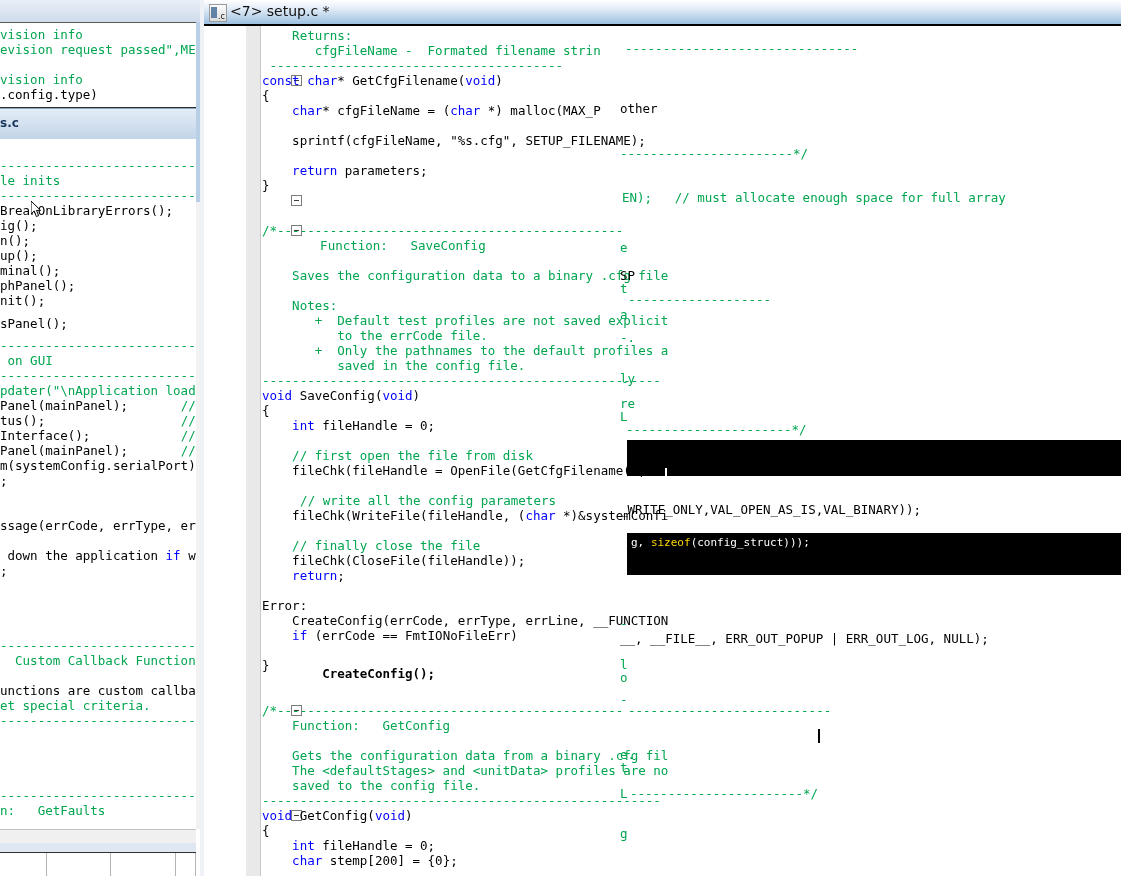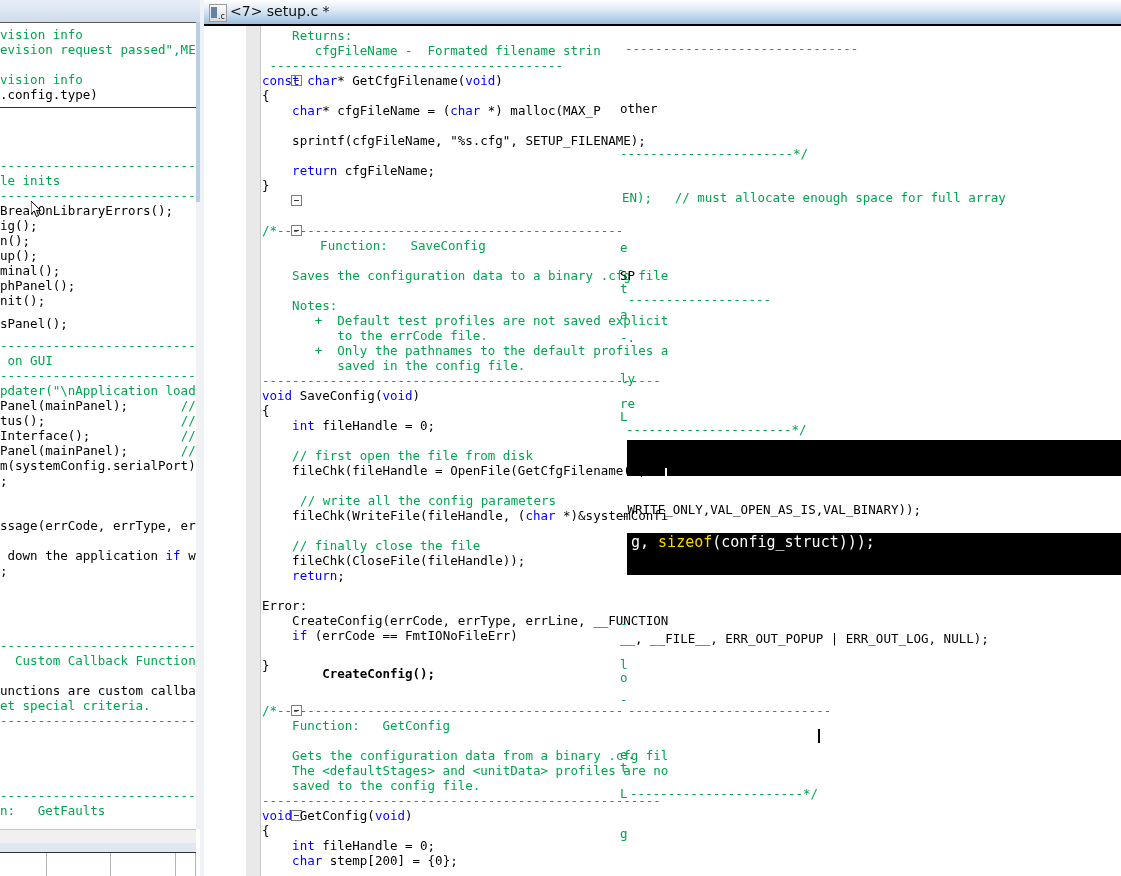--- a/index.html
+++ b/index.html
@@ -51,41 +51,44 @@
   .gutter-fold{position:absolute;left:42px;top:0;width:14px;height:850px;background:#e9e9e9;border-right:1px solid #c8c8c8;}
   .foldbox{position:absolute;left:45px;width:9px;height:9px;border:1px solid #7c7c7c;background:#ffffff;}
   .foldbox:before{content:"";position:absolute;left:2px;top:4px;width:5px;height:1px;background:#3b3b3b;}
   .codeline{position:absolute;left:58px;white-space:pre;font-size:12.5px;line-height:15px;
       font-family:"DejaVu Sans Mono",monospace;}
 
   
   .ghost{position:absolute;white-space:pre;font-size:12.5px;line-height:15px;
       font-family:"DejaVu Sans Mono",monospace;}
   .selbox{position:absolute;background:#000000;}
-  .selbox .seltext{position:absolute;left:0;top:0;white-space:pre;font-size:15px;line-height:15px;
+  .selbox .seltext{position:absolute;left:0;top:0;white-space:pre;font-size:11px;line-height:15px;
       font-family:"DejaVu Sans Mono",monospace;color:#ffffff;}
   .caret{position:absolute;width:2px;background:#000;}
 
   .mouse{position:absolute;width:12px;height:18px;}
 </style>
 </head>
 <body>
 
 <div id="root">
 
   <div class="bg-window">
     <div class="bg-tabstrip"></div>
 
     <div class="bg-codepane bg-pane1" id="bgPane1">
         <div class="bgline" style="top: 4px; left: 0px;"><span class="cmt">vision info</span></div>
         <div class="bgline" style="top: 19px; left: 0px;"><span class="cmt">evision request passed",MESSA</span></div>
         <div class="bgline" style="top: 49px; left: 0px;"><span class="cmt">vision info</span></div>
         <div class="bgline" style="top: 64px; left: 0px;"><span class="txt">.config.type)</span></div>
       </div>
 
+    <div class="bg-tab2">
+      <span class="lbl">s.c</span>
+    </div>
 
     <div class="bg-codepane bg-pane2" id="bgPane2">
         <div class="bgline" style="top: 19px; left: 0px;"><span class="cmt">-------------------------------</span></div>
         <div class="bgline" style="top: 34px; left: 0px;"><span class="cmt">le inits</span></div>
         <div class="bgline" style="top: 49px; left: 0px;"><span class="cmt">-------------------------------</span></div>
         <div class="bgline" style="top: 64px; left: 0px;"><span class="txt">BreakOnLibraryErrors();        </span></div>
         <div class="bgline" style="top: 79px; left: 0px;"><span class="txt">ig();                          </span></div>
         <div class="bgline" style="top: 94px; left: 0px;"><span class="txt">n();                           </span></div>
         <div class="bgline" style="top: 109px; left: 0px;"><span class="txt">up();                          </span></div>
         <div class="bgline" style="top: 124px; left: 0px;"><span class="txt">minal();                       </span></div>
@@ -149,21 +152,21 @@
           <div class="foldbox" style="top: 784px;"></div>
         </div>
       <div id="codeHost">
           <div class="codeline" style="top: 2px;"><span class="cmt">    Returns:</span></div>
           <div class="codeline" style="top: 17px;"><span class="cmt">       cfgFileName -  Formated filename strin</span></div>
           <div class="codeline" style="top: 32px;"><span class="cmt"> ---------------------------------------</span></div>
           <div class="codeline" style="top: 47px;"><span class="kw">const char</span><span class="txt">* GetCfgFilename(</span><span class="kw">void</span><span class="txt">)</span></div>
           <div class="codeline" style="top: 62px;"><span class="txt">{</span></div>
           <div class="codeline" style="top: 77px;"><span class="txt">    </span><span class="kw">char</span><span class="txt">* cfgFileName = (</span><span class="kw">char</span><span class="txt"> *) malloc(MAX_P</span></div>
           <div class="codeline" style="top: 107px;"><span class="txt">    sprintf(cfgFileName, "%s.cfg", SETUP_FILENAME);</span></div>
-          <div class="codeline" style="top: 137px;"><span class="txt">    </span><span class="kw">return</span><span class="txt"> cfgFileName;</span></div>
+          <div class="codeline" style="top: 137px;"><span class="txt">    </span><span class="kw">return</span><span class="txt"> parameters;</span></div>
           <div class="codeline" style="top: 152px;"><span class="txt">}</span></div>
           <div class="codeline" style="top: 197px;"><span class="cmt">/*----------------------------------------------</span></div>
           <div class="codeline" style="top: 212px; margin-left: 28px;"><span class="cmt">    Function:   SaveConfig</span></div>
           <div class="codeline" style="top: 242px;"><span class="cmt">    Saves the configuration data to a binary .cfg file</span></div>
           <div class="codeline" style="top: 272px;"><span class="cmt">    Notes:</span></div>
           <div class="codeline" style="top: 287px;"><span class="cmt">       +  Default test profiles are not saved explicit</span></div>
           <div class="codeline" style="top: 302px;"><span class="cmt">          to the errCode file.</span></div>
           <div class="codeline" style="top: 317px;"><span class="cmt">       +  Only the pathnames to the default profiles a</span></div>
           <div class="codeline" style="top: 332px;"><span class="cmt">          saved in the config file.</span></div>
           <div class="codeline" style="top: 347px;"><span class="cmt">-----------------------------------------------------</span></div>

